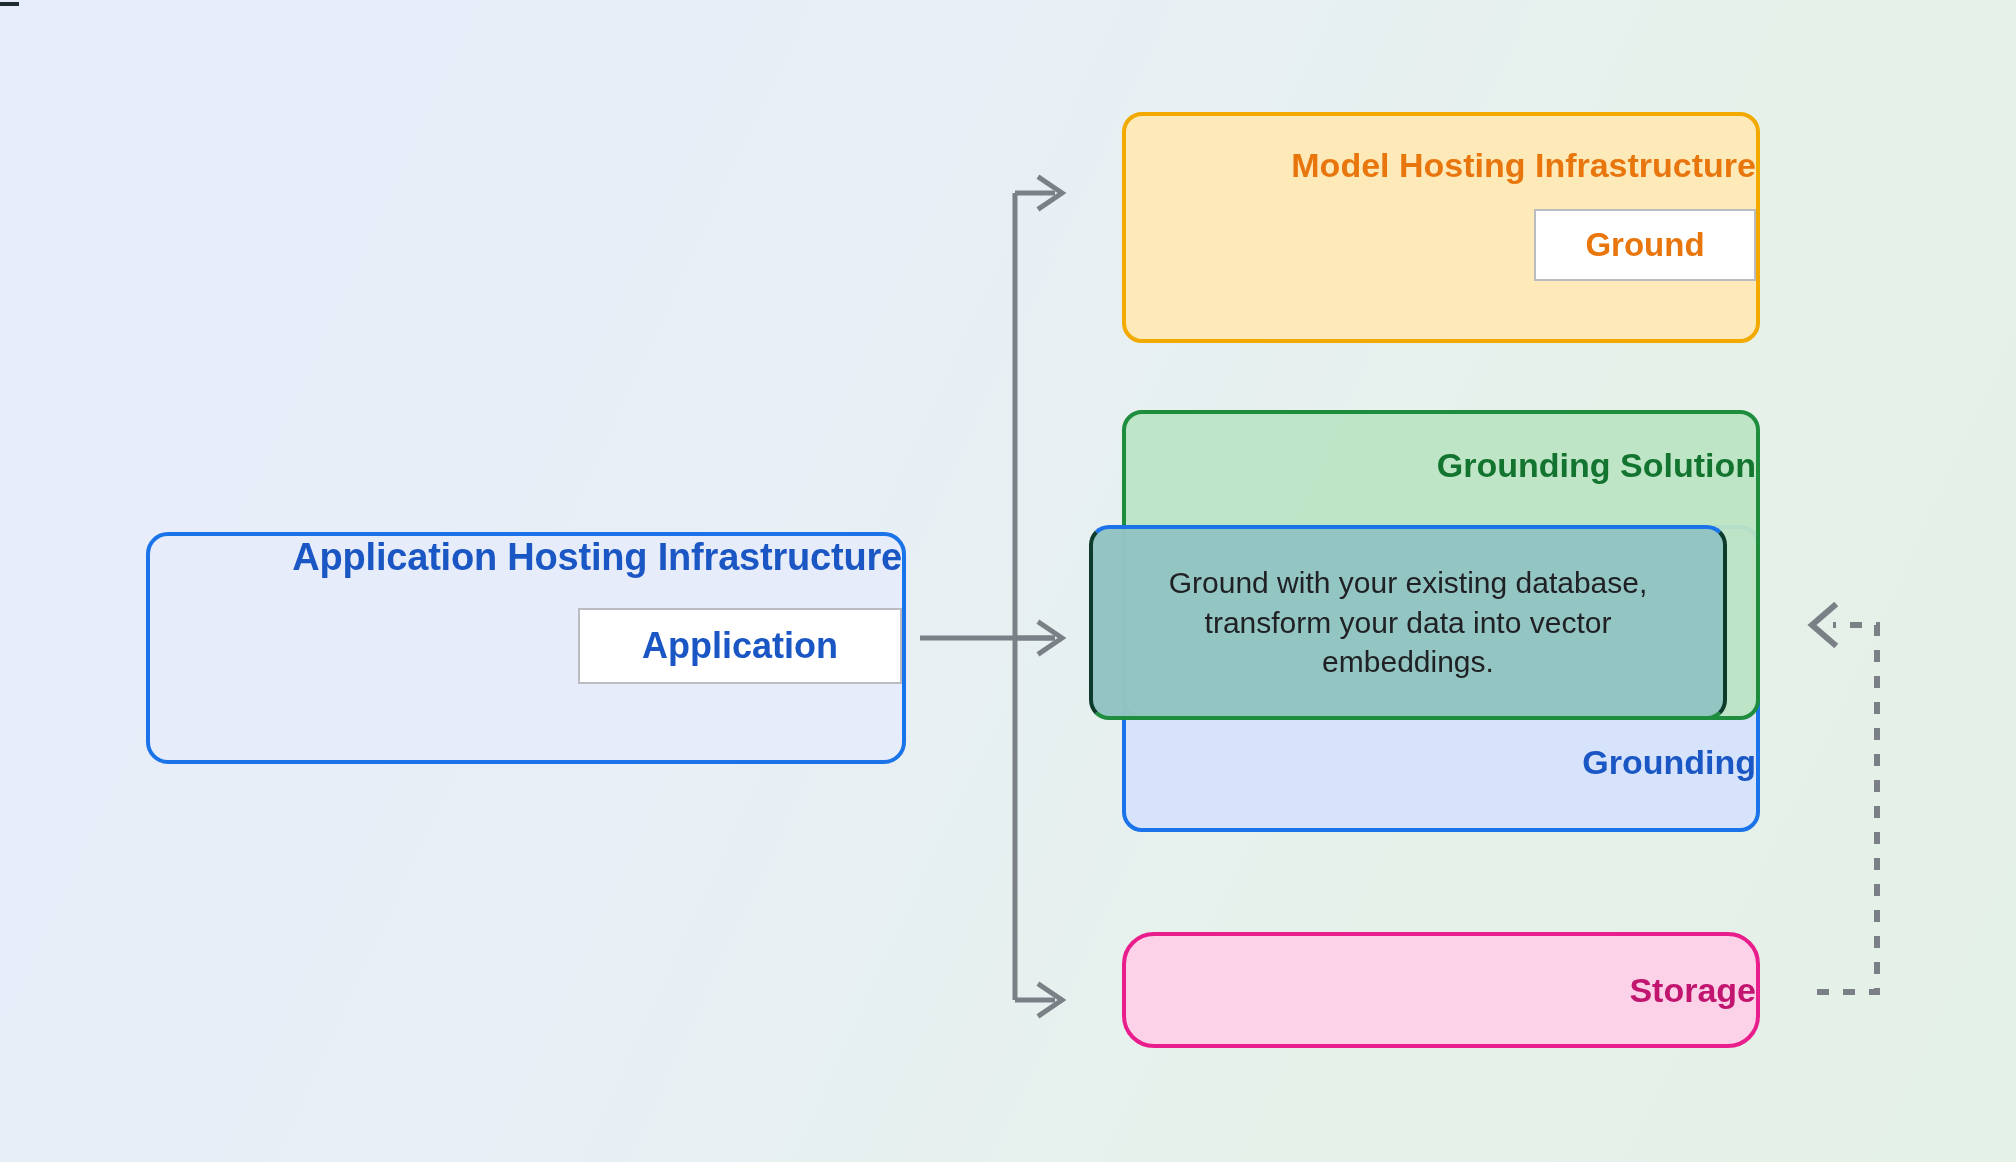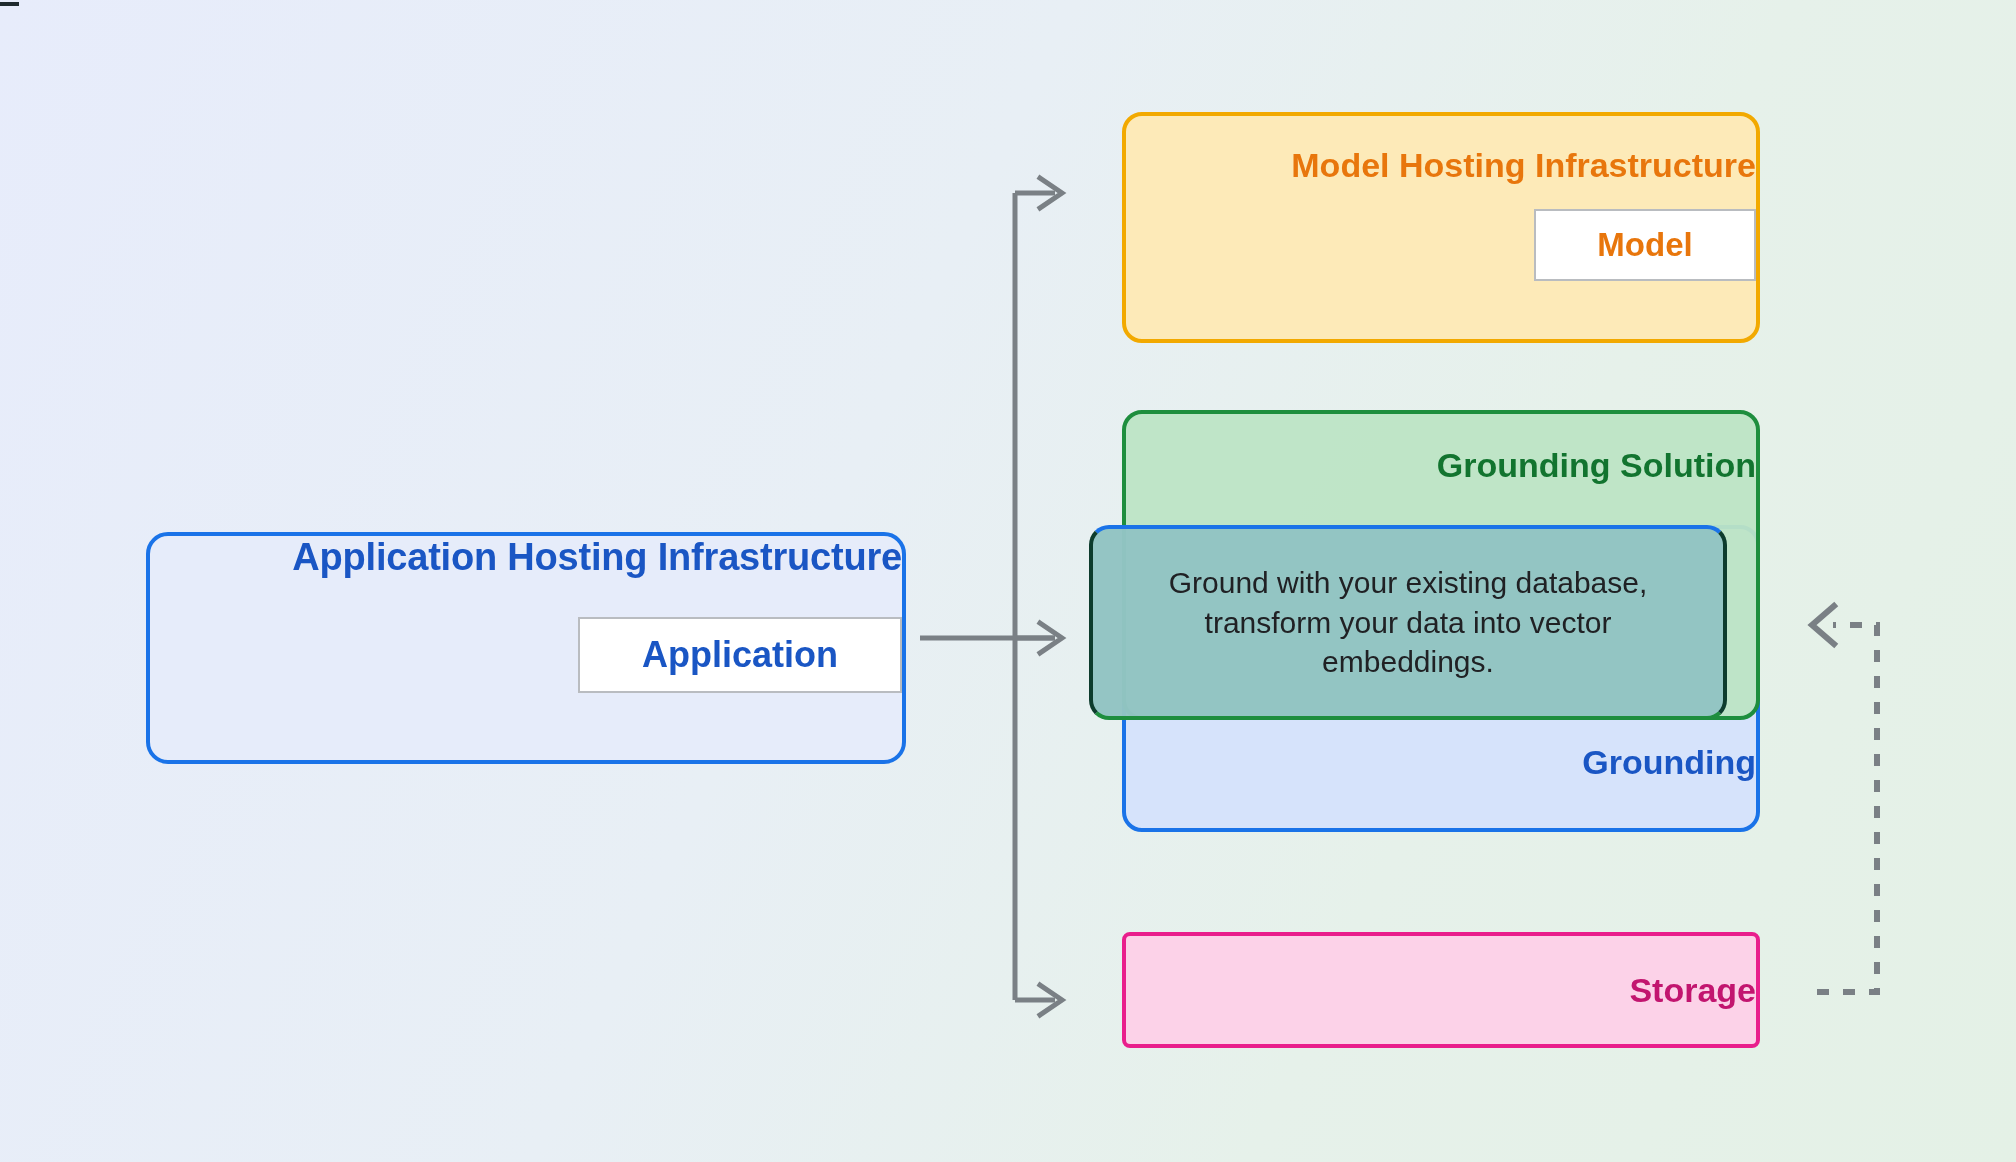--- a/index.html
+++ b/index.html
@@ -56,21 +56,21 @@
     letter-spacing: -0.2px;
   }
   .white-chip {
     background: #ffffff;
     border: 2px solid #b9bcc0;
     display: flex;
     align-items: center;
     justify-content: center;
   }
   #app-chip {
-    margin-top: 38px;
+    margin-top: 29px;
     width: 320px;
     height: 72px;
   }
   #app-chip span {
     color: #1a56c4;
     font-size: 36px;
     font-weight: bold;
   }
 
   
@@ -167,21 +167,21 @@
     font-weight: normal;
   }
 
   
   #storage {
     left: 1122px;
     top: 932px;
     width: 638px;
     height: 116px;
     border: 4px solid #e91e8c;
-    border-radius: 8px;
+    border-radius: 32px;
     background: #fcd2e8;
     justify-content: center;
   }
   #storage .title {
     color: #c2156f;
     font-size: 34px;
     font-weight: bold;
   }
 
   
@@ -233,21 +233,21 @@
   <div class="box" id="app-host">
     <div class="title">Application Hosting Infrastructure</div>
     <div class="white-chip" id="app-chip">
       <span>Application</span>
     </div>
   </div>
 
   <div class="box" id="model-host">
     <div class="title">Model Hosting Infrastructure</div>
     <div class="white-chip" id="model-chip">
-      <span>Model</span>
+      <span>Ground</span>
     </div>
   </div>
 
   <div class="box" id="grounding">
     <div class="title">Grounding Solution</div>
   </div>
 
   <div class="box" id="database">
     <div class="title">Grounding</div>
   </div>

